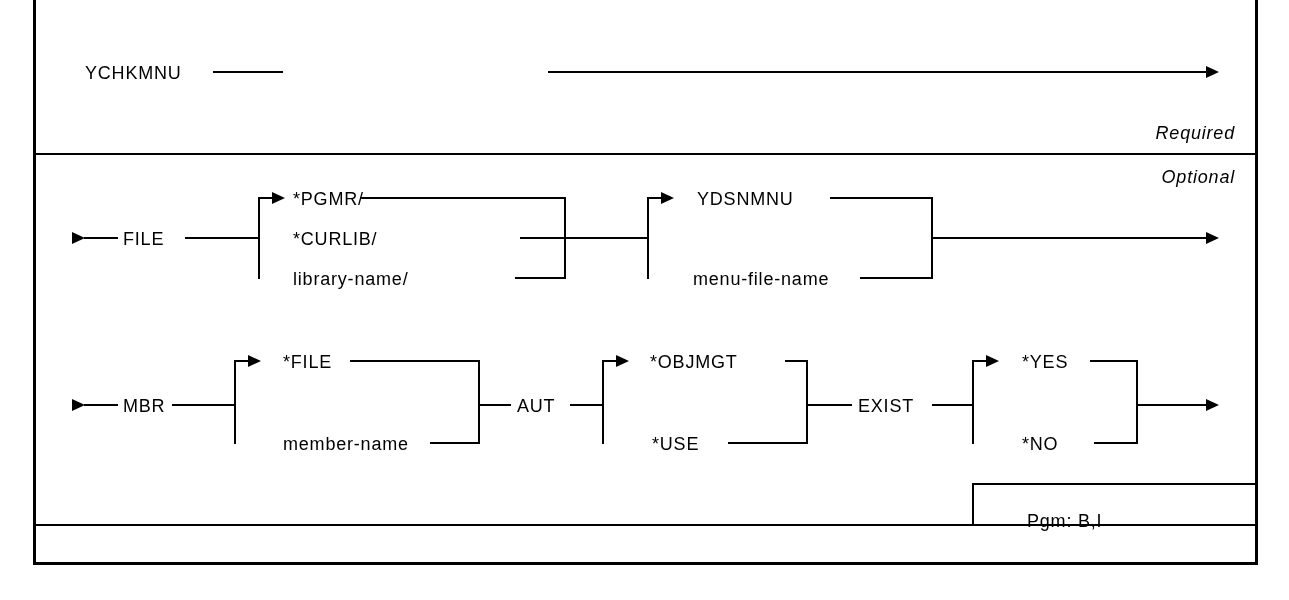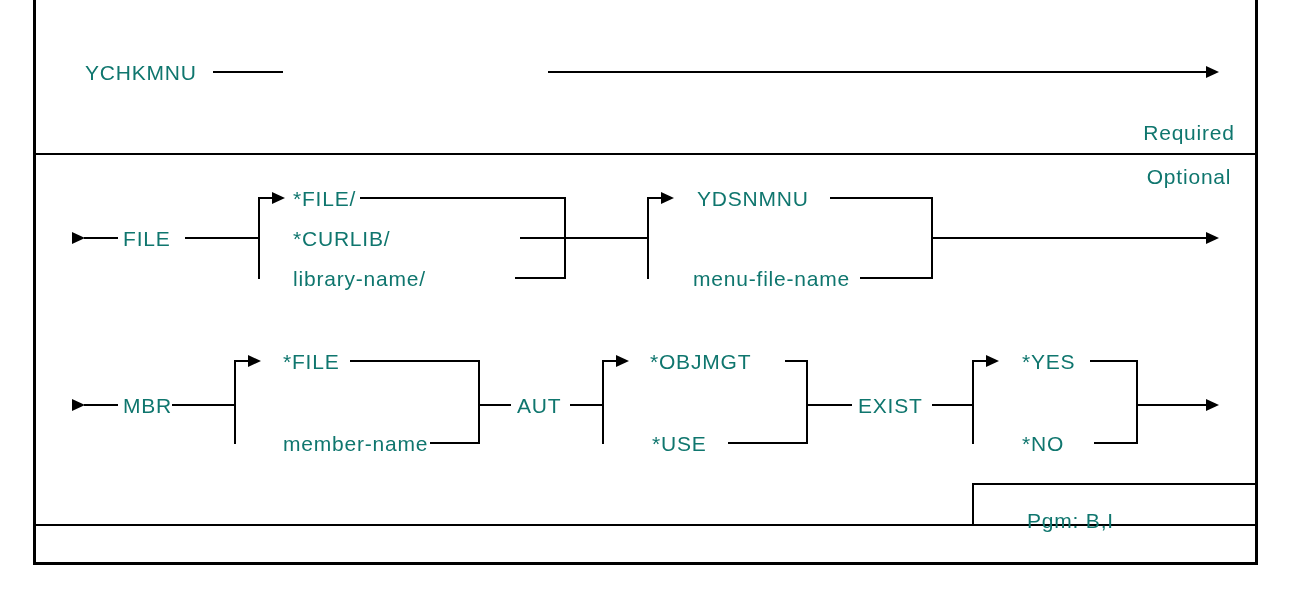--- a/index.html
+++ b/index.html
@@ -16,29 +16,30 @@
     color: #000000;
     overflow: hidden;
   }
   .canvas svg {
     position: absolute;
     left: 0;
     top: 0;
   }
   .lbl {
     position: absolute;
-    font-size: 21px;
+    font-size: 18px;
     line-height: 18px;
     letter-spacing: 0.8px;
     white-space: pre;
-    color: #0f766e;
+    color: #000000;
   }
   .lbl.right {
     width: 92px;
-    text-align: center;
+    text-align: right;
+    font-style: italic;
   }
 </style>
 </head>
 <body>
 
 <div class="canvas">
 
   <svg width="1289" height="600" viewBox="0 0 1289 600">
 
     <g stroke="#000000" fill="none">
@@ -115,21 +116,21 @@
       <path d="M1206 399 L1219 405 L1206 411 Z"></path>
     </g>
   </svg>
 
   <span class="lbl" style="left:85px; top:64px">YCHKMNU</span>
   <span class="lbl right" style="left:1143px; top:124px">Required</span>
 
   <span class="lbl right" style="left:1143px; top:168px">Optional</span>
 
   <span class="lbl" style="left:123px; top:230px">FILE</span>
-  <span class="lbl" style="left:293px; top:190px">*FILE/</span>
+  <span class="lbl" style="left:293px; top:190px">*PGMR/</span>
   <span class="lbl" style="left:293px; top:230px">*CURLIB/</span>
   <span class="lbl" style="left:293px; top:270px">library-name/</span>
   <span class="lbl" style="left:697px; top:190px">YDSNMNU</span>
   <span class="lbl" style="left:693px; top:270px">menu-file-name</span>
 
   <span class="lbl" style="left:123px; top:397px">MBR</span>
   <span class="lbl" style="left:283px; top:353px">*FILE</span>
   <span class="lbl" style="left:283px; top:435px">member-name</span>
 
   <span class="lbl" style="left:517px; top:397px">AUT</span>

